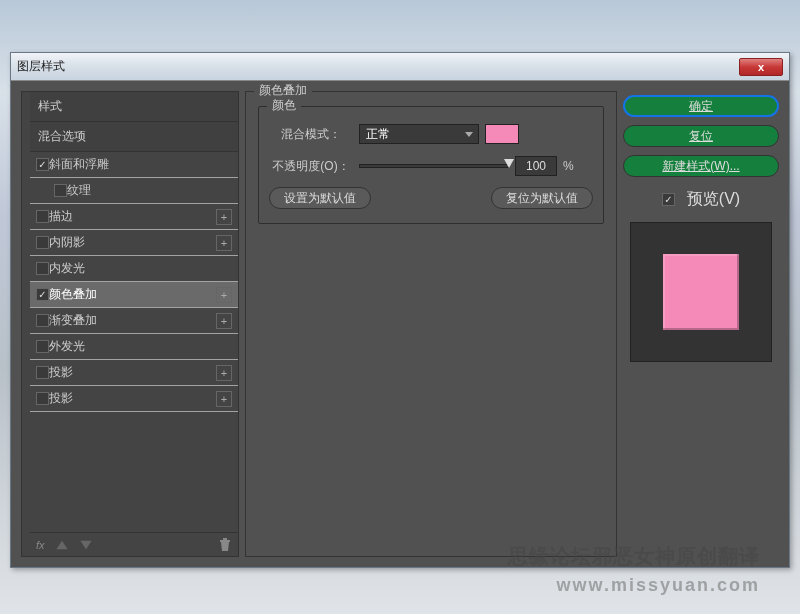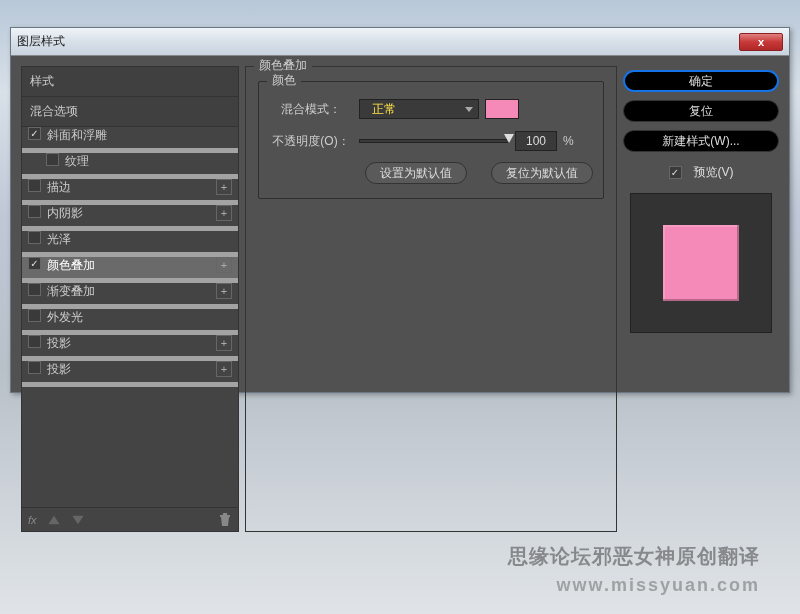--- a/index.html
+++ b/index.html
@@ -1,53 +1,53 @@
 <!DOCTYPE html>
 <html><head>
 <meta charset="utf-8">
 <style>
   * { box-sizing: border-box; margin: 0; padding: 0; font-family: "Microsoft YaHei", Arial, sans-serif; }
   body { width: 800px; height: 614px; background: linear-gradient(180deg, #b8c8d8 0%, #d8e0e8 15%, #c0c8d8 35%, #b8c0c8 60%, #e0e4e8 100%); position: relative; overflow: hidden; }
-  .dialog { position: absolute; left: 10px; top: 27px; width: 780px; height: 366px; background: #515151; border: 1px solid #6a7885; box-shadow: 2px 2px 5px rgba(0,0,0,0.3); }
+  .dialog { position: absolute; left: 10px; top: 52px; width: 780px; height: 516px; background: #515151; border: 1px solid #6a7885; box-shadow: 2px 2px 5px rgba(0,0,0,0.3); }
   .titlebar { height: 28px; background: linear-gradient(180deg, #f0f4f8 0%, #d8e0e8 50%, #c8d4e0 100%); border-bottom: 1px solid #888; display: flex; align-items: center; padding: 0 6px; justify-content: space-between; }
   .titlebar-title { font-size: 12px; color: #222; }
   .close-btn { width: 44px; height: 18px; background: linear-gradient(180deg, #e08080 0%, #c83838 50%, #b02828 100%); border: 1px solid #8a2020; border-radius: 2px; display: flex; align-items: center; justify-content: center; cursor: pointer; }
   .close-btn span { color: #fff; font-size: 11px; font-weight: bold; }
   .dialog-body { display: flex; padding: 10px; height: 486px; gap: 6px; }
-  .left-panel { width: 218px; border: 1px solid #333; background: #444; display: flex; flex-direction: column; }
+  .left-panel { width: 218px; border: 1px solid #333; background: #444; display: flex; flex-direction: column; padding-left: 8px; }
   .style-list { flex: 1; overflow: hidden; }
   .style-head { font-size: 12px; color: #ccc; padding: 6px 8px; border-bottom: 1px solid #333; background: #404040; }
-  .style-row { display: flex; height: 26px; border-bottom: 5px solid #a3a3a3; padding: 0 6px; font-size: 12px; color: #ccc; cursor: pointer; gap: 6px; }
+  .style-row { display: flex; align-items: center; height: 26px; border-bottom: 1px solid #a3a3a3; padding: 0 6px; font-size: 12px; color: #ccc; cursor: pointer; }
   .style-row.sub { padding-left: 24px; }
   .style-row.selected { background: #6a6a6a; color: #fff; }
   .chk { width: 13px; height: 13px; border: 1px solid #666; background: #3a3a3a; display: inline-flex; align-items: center; justify-content: center; font-size: 10px; color: #ddd; flex-shrink: 0; }
   .chk.on::after { content: "✓"; }
   .plus-icon { margin-left: auto; width: 16px; height: 16px; border: 1px solid #666; display: flex; align-items: center; justify-content: center; font-size: 11px; color: #aaa; }
   .fx-bar { height: 24px; border-top: 1px solid #333; display: flex; align-items: center; padding: 0 6px; gap: 10px; color: #888; font-size: 11px; }
   .fx-bar .trash { margin-left: auto; }
   .fx-bar svg { width: 14px; height: 14px; }
   .mid-panel { flex: 1; border: 1px solid #333; padding: 4px 12px 10px 12px; position: relative; }
   .group-box { border: 1px solid #2e2e2e; border-radius: 2px; padding: 14px 10px 14px 10px; position: relative; margin-top: 10px; }
   .group-label { position: absolute; top: -10px; left: 8px; background: #515151; padding: 0 5px; font-size: 12px; color: #ccc; }
   .section-title { position: absolute; top: -10px; left: 8px; font-size: 12px; color: #ccc; background: #515151; padding: 0 5px; }
   .form-row { display: flex; align-items: center; height: 26px; font-size: 12px; color: #ccc; gap: 6px; margin-bottom: 6px; }
   .form-row .lbl { width: 84px; text-align: center; }
-  .select { background: #3a3a3a; border: 1px solid #222; height: 20px; width: 120px; color: #fde047; padding: 0 18px 0 12px; position: relative; display: flex; align-items: center; font-size: 12px; }
+  .select { background: #3a3a3a; border: 1px solid #222; height: 20px; width: 120px; color: #ffffff; padding: 0 18px 0 6px; position: relative; display: flex; align-items: center; font-size: 12px; }
   .select::after { content: ""; position: absolute; right: 5px; top: 7px; border-left: 4px solid transparent; border-right: 4px solid transparent; border-top: 5px solid #aaa; }
   .color-swatch { width: 34px; height: 20px; background: #f58ab8; border: 1px solid #222; cursor: pointer; }
   .slider { flex: 1; max-width: 150px; height: 4px; background: #3a3a3a; border: 1px solid #222; position: relative; }
   .slider-thumb { position: absolute; top: -6px; right: -6px; width: 0; height: 0; border-left: 5px solid transparent; border-right: 5px solid transparent; border-top: 9px solid #ddd; }
   .num-input { width: 42px; height: 20px; background: #3a3a3a; border: 1px solid #222; color: #ddd; font-size: 12px; text-align: center; }
   .unit { color: #ccc; font-size: 12px; }
-  .btn-row { display: flex; justify-content: flex-end; gap: 24px; margin-top: 8px; }
+  .btn-row { display: flex; justify-content: space-between; gap: 24px; margin-top: 8px; }
   .ps-btn { background: #5a5a5a; border: 1px solid #333; border-radius: 11px; height: 22px; padding: 0 14px; color: #ddd; font-size: 12px; display: flex; align-items: center; cursor: pointer; }
   .right-panel { width: 156px; display: flex; flex-direction: column; align-items: stretch; gap: 8px; padding-top: 4px; }
-  .r-btn { height: 22px; border-radius: 11px; background: #000000; border: 1px solid #333; color: #ddd; font-size: 12px; display: flex; align-items: center; justify-content: center; cursor: pointer; }
+  .r-btn { height: 22px; border-radius: 11px; background: #15803d; border: 1px solid #333; color: #ddd; font-size: 12px; display: flex; align-items: center; justify-content: center; cursor: pointer; text-decoration: underline; }
   .r-btn.primary { border: 2px solid #1473e6; }
-  .preview-chk { display: flex; align-items: center; justify-content: center; gap: 12px; font-size: 12px; color: #ddd; margin-top: 4px; }
+  .preview-chk { display: flex; align-items: center; justify-content: center; gap: 12px; font-size: 16px; color: #ddd; margin-top: 4px; }
   .preview-box { width: 142px; height: 140px; background: #333; border: 1px solid #222; margin: 4px auto 0 auto; display: flex; align-items: center; justify-content: center; }
   .preview-swatch { width: 76px; height: 76px; background: #f58ab8; box-shadow: inset -2px -2px 0 rgba(0,0,0,0.25), inset 2px 2px 0 rgba(255,255,255,0.15); }
   .watermark { position: absolute; right: 40px; bottom: 44px; font-size: 20px; color: rgba(70,70,70,0.55); font-weight: bold; letter-spacing: 1px; }
   .watermark2 { position: absolute; right: 40px; bottom: 18px; font-size: 18px; color: rgba(110,110,110,0.55); font-weight: bold; letter-spacing: 2px; }
 </style>
 </head>
 <body>
 
 <div class="dialog">
   <div class="titlebar">
@@ -76,21 +76,21 @@
               <span>描边</span>
               <span class="plus-icon">+</span>
             </div>
             <div class="style-row">
               <span class="chk"></span>
               <span>内阴影</span>
               <span class="plus-icon">+</span>
             </div>
             <div class="style-row">
               <span class="chk"></span>
-              <span>光泽</span>
+              <span>内发光</span>
             </div>
             <div class="style-row selected">
               <span class="chk on"></span>
               <span>颜色叠加</span>
               <span class="plus-icon">+</span>
             </div>
             <div class="style-row">
               <span class="chk"></span>
               <span>渐变叠加</span>
               <span class="plus-icon">+</span>

